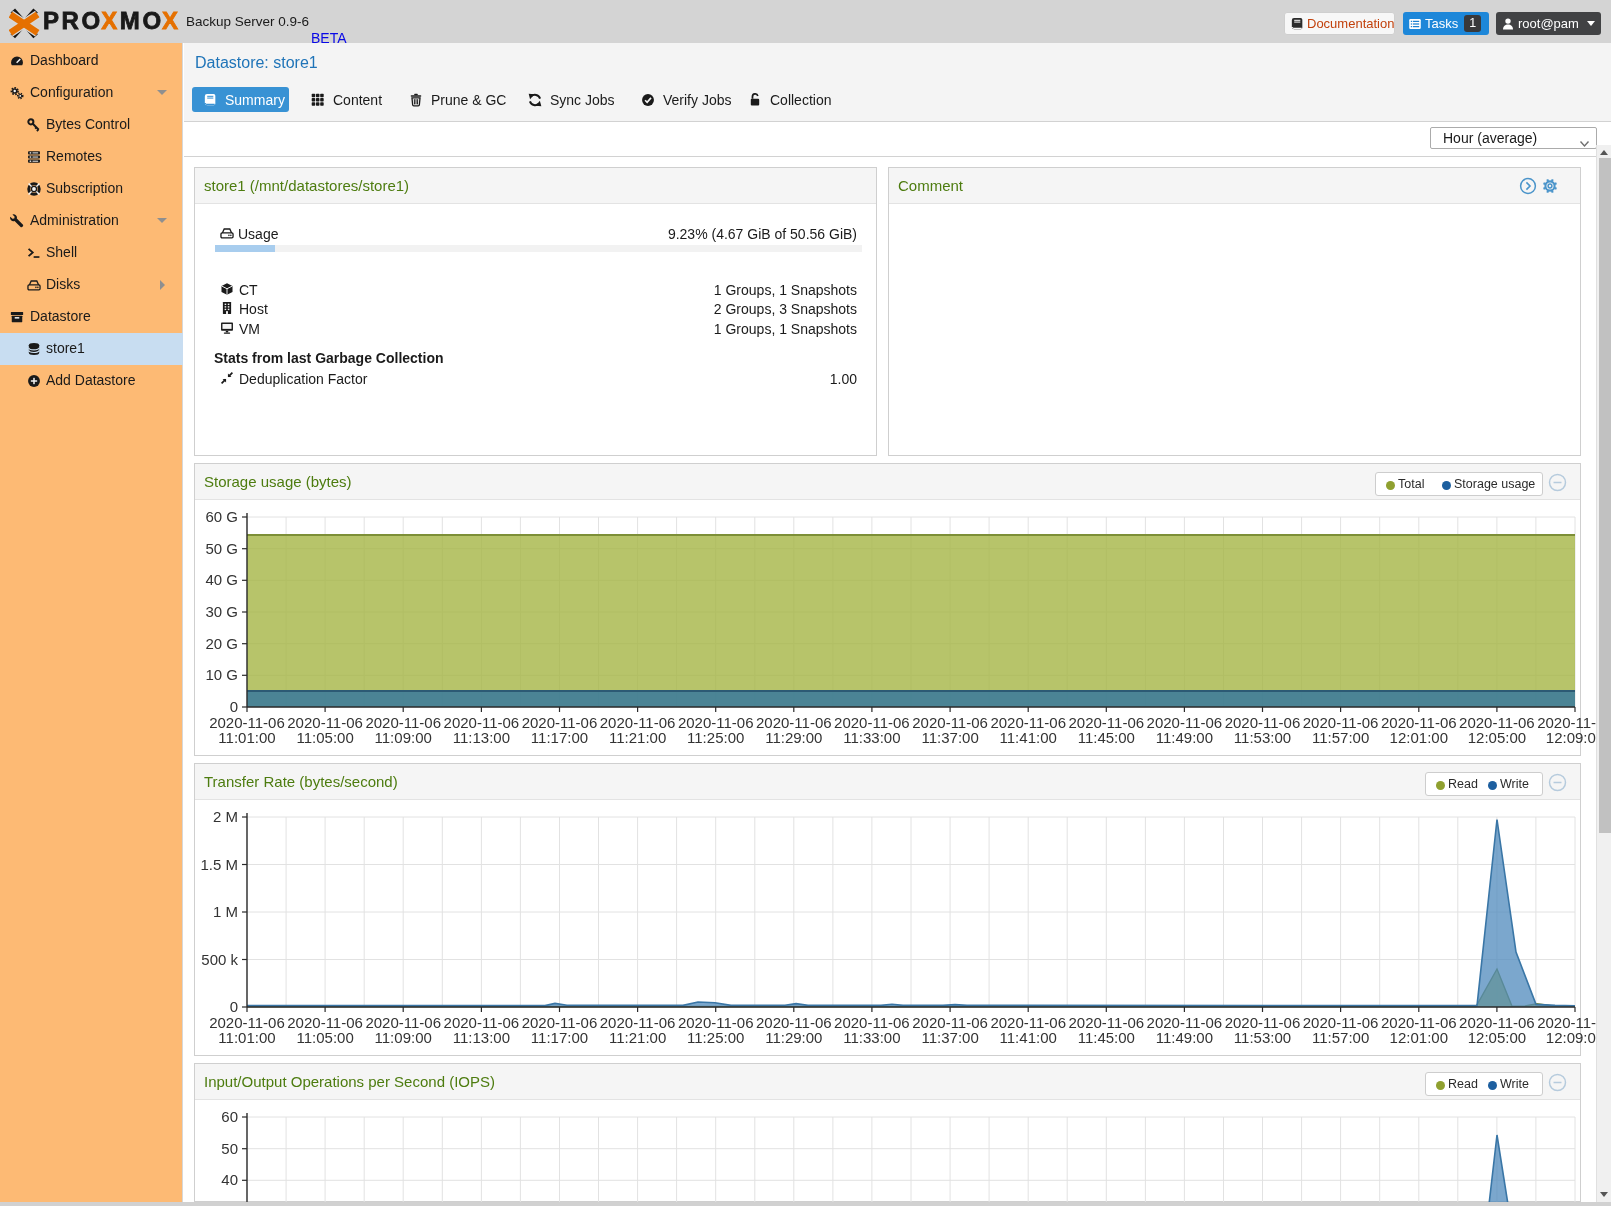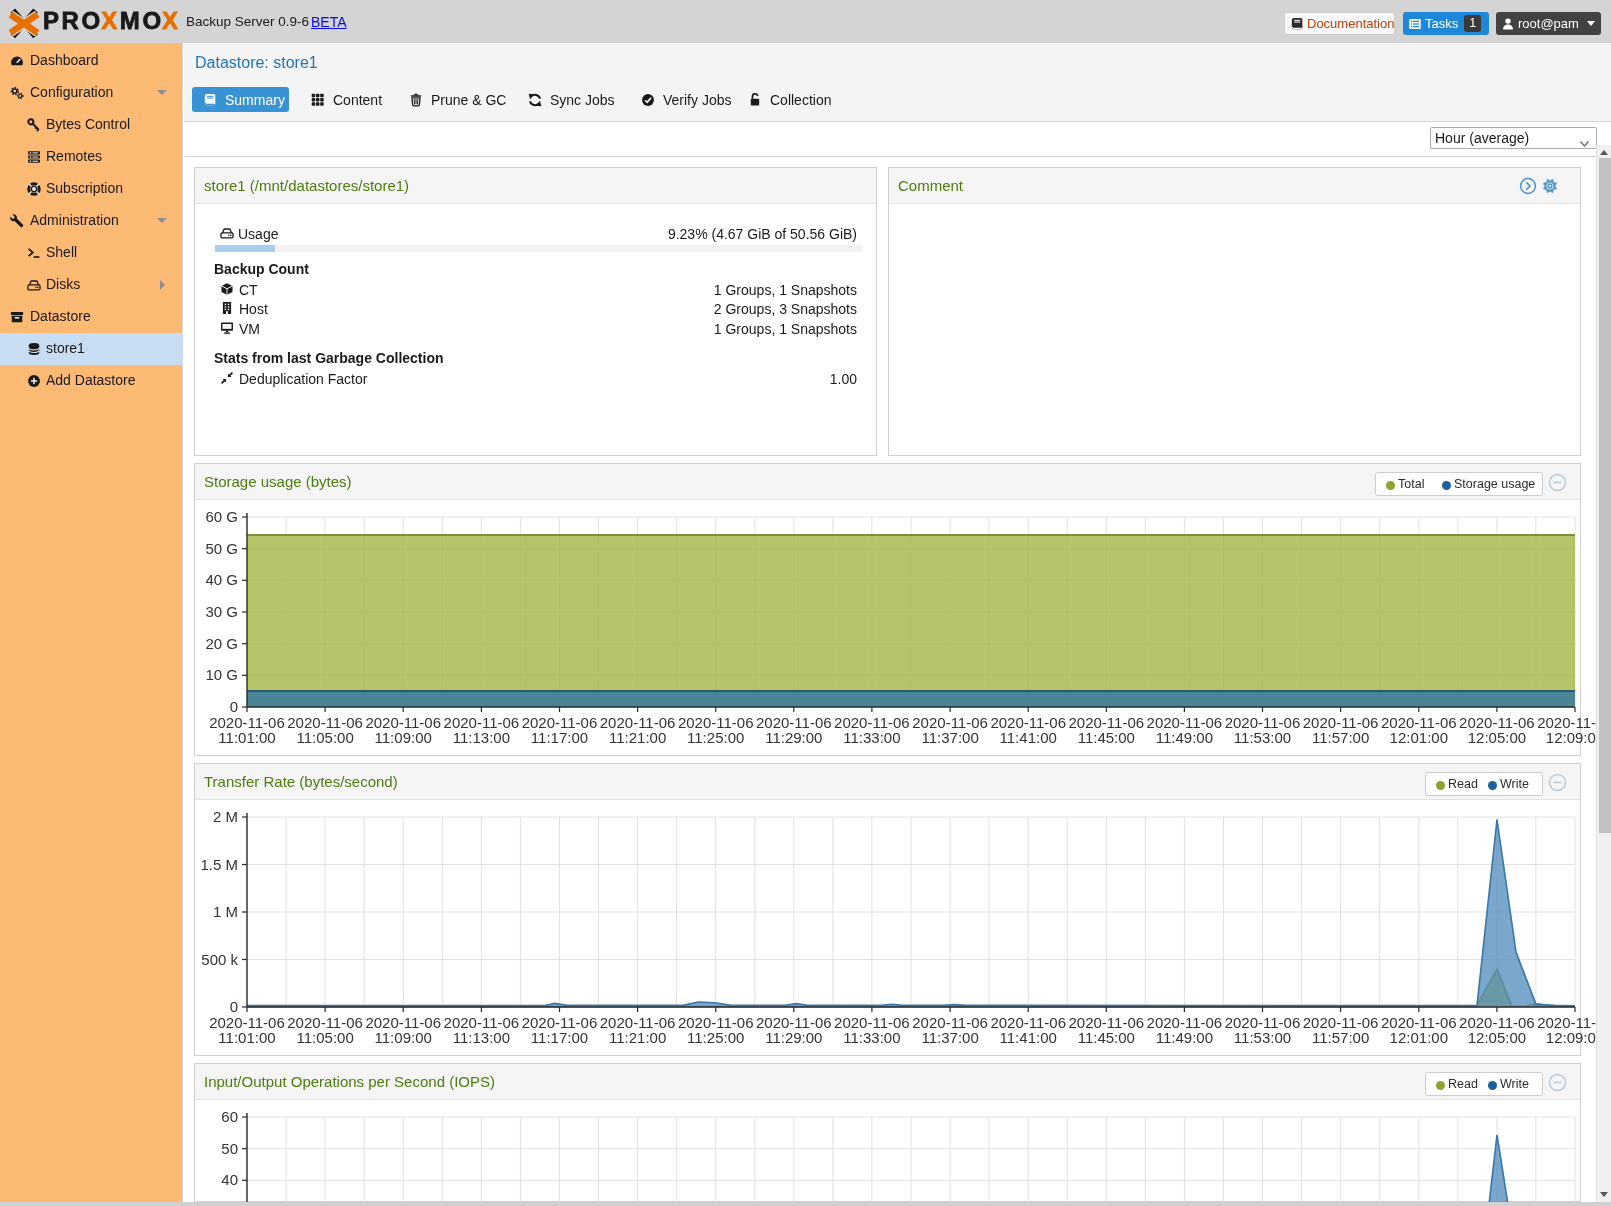--- a/index.html
+++ b/index.html
@@ -4,21 +4,21 @@
 html,body{width:1611px;height:1206px;overflow:hidden;font-family:"Liberation Sans",sans-serif;
  font-size:14px;color:#1a1a1a;background:#fff;position:relative}
 .abs{position:absolute}
 
 #topbar{position:absolute;left:0;top:0;width:1611px;height:43px;background:#d4d4d4}
 #logo{position:absolute;left:9px;top:6px}
 #brand{position:absolute;left:43px;top:7px;font-size:24px;font-weight:bold;letter-spacing:2.6px;
  color:#191919;-webkit-text-stroke:0.8px #191919}
 #brand .ox{color:#e57000;-webkit-text-stroke:0.8px #e57000}
 #bsv{position:absolute;left:186px;top:14px;font-size:13.5px}
-#beta{position:absolute;left:311px;top:14px;font-size:14px;color:#0908e6;text-decoration:underline}
+#beta{position:absolute;left:311px;top:30px;font-size:14px;color:#0908e6;text-decoration:underline}
 .tbtn{position:absolute;top:12px;height:23px;border-radius:3px;font-size:13px;display:flex;
  align-items:center;padding:0 5px}
 #btn-doc{left:1284px;width:111px;background:#f7f7f7;border:1px solid #cfcfcf;color:#c2410c}
 #btn-tasks{left:1403px;width:86px;background:#1d87d9;color:#fff}
 #badge1{background:#39393b;color:#fff;border-radius:3px;font-size:12.5px;padding:0 5px;height:17px;
  line-height:17px;margin-left:6px}
 #btn-user{left:1496px;width:105px;background:#414244;color:#fff}
 .tbico{display:inline-flex;margin-right:3px}
 .wcaret{width:0;height:0;border-left:4.5px solid transparent;border-right:4.5px solid transparent;
  border-top:5px solid #fff;margin-left:8px}
@@ -37,21 +37,21 @@
 #mainhead{position:absolute;left:184px;top:43px;width:1427px;height:79px;background:#f4f4f4;
  border-bottom:1px solid #d2d2d2}
 #dstitle{position:absolute;left:195px;top:54px;font-size:16px;color:#1f74b8}
 .tab{position:absolute;top:87px;height:25px;display:flex;align-items:center;font-size:14px}
 .tab .tico{display:inline-flex;margin-right:8px}
 .tab.active{background:#3892d4;color:#fff;border-radius:3px;width:97px;padding-left:11px}
 
 #toolbar{position:absolute;left:184px;top:122px;width:1427px;height:35px;background:#fff;
  border-bottom:1px solid #d2d2d2}
 #combo{position:absolute;left:1430px;top:127px;width:167px;height:22px;border:1px solid #ababab;
- background:#fff;font-size:14px;line-height:20px;padding-left:4px;border-radius:2px}
+ background:#fff;font-size:14px;line-height:20px;padding-left:12px;border-radius:2px}
 #combo .vcaret{position:absolute;right:6px;top:6px;width:11px;height:11px}
 
 .panel{position:absolute;background:#fff;border:1px solid #cfcfcf}
 .phead{position:absolute;left:0;top:0;right:0;height:36px;background:#f5f5f5;
  border-bottom:1px solid #e3e3e3}
 .ptitle{position:absolute;left:9px;top:9px;font-size:15px;color:#4d7c0f;white-space:nowrap}
 .prow{position:absolute;height:15px;white-space:nowrap}
 .pico{position:absolute;top:0}
 .plab{position:absolute;top:0}
 .pright{position:absolute;right:19px;top:0;text-align:right}
@@ -358,23 +358,20 @@
             <path d="M2.7 8 4.8 3.4h6.4L13.3 8" fill="none" stroke="#1a1a1a" stroke-width="1.5"></path>
             <circle cx="10.2" cy="10.7" r="0.9"></circle>
             <circle cx="12.4" cy="10.7" r="0.9"></circle>
           </g>
         </svg></span>
       <span class="plab" style="left:43px">Usage</span>
       <span class="pright">9.23% (4.67 GiB of 50.56 GiB)</span>
     </div>
     <div style="position:absolute;left:20px;top:77px;width:647px;height:7px;background:#f2f2f2">
       <div style="width:60px;height:7px;background:#a8cdee"></div>
-    </div>
-    <div class="prow" style="left:0;top:93px;width:100%">
-      <span class="plab pbold" style="left:19px">Backup Count</span>
     </div>
     <div class="prow" style="left:0;top:114px;width:100%">
       <span class="pico" style="left:25px"><svg width="14" height="14" viewBox="0 0 16 16" style="">
           <g fill="#1a1a1a" stroke="none">
             <polygon points="8,1.3 14.3,4.5 14.3,11.5 8,14.7 1.7,11.5 1.7,4.5"></polygon>
             <g stroke="#f5f5f5" stroke-width="1.1" fill="none">
               <polyline points="1.7,4.5 8,7.7 14.3,4.5"></polyline>
               <line x1="8" y1="7.7" x2="8" y2="14.7"></line>
             </g>
           </g>

